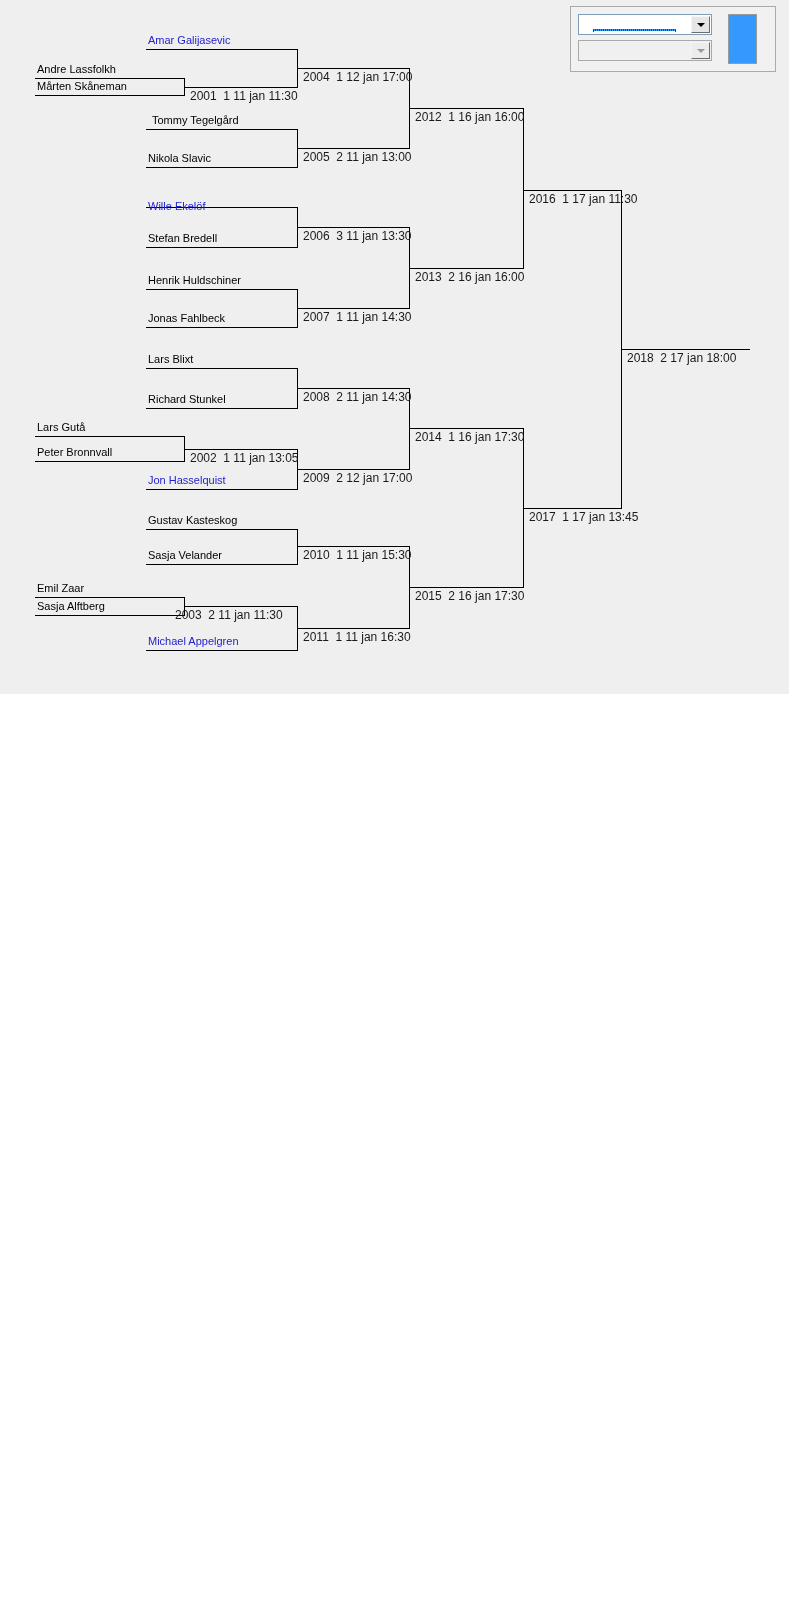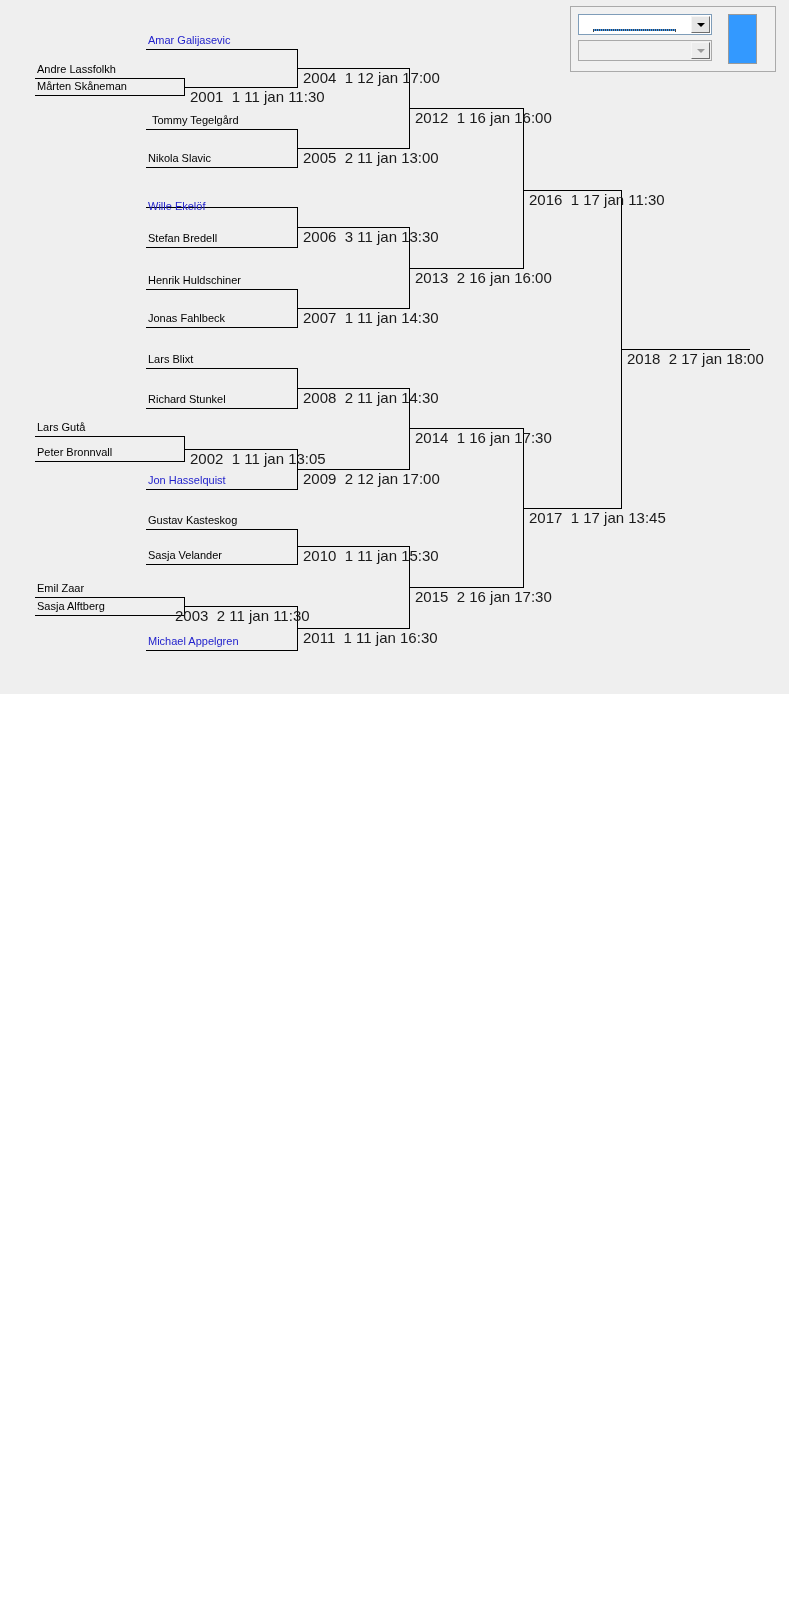--- a/index.html
+++ b/index.html
@@ -2,21 +2,21 @@
 <html><head>
 <meta charset="utf-8">
 <style>
   html,body { margin:0; padding:0; }
   body { width:789px; height:1600px; background:#ffffff; font-family:"Liberation Sans", sans-serif; }
   .draw-area { position:relative; width:789px; height:694px; background:#efefef; overflow:hidden; }
   .hl { position:absolute; height:1px; background:#000; }
   .vl { position:absolute; width:1px; background:#000; }
   .pname { position:absolute; font-size:11px; line-height:13px; color:#000; white-space:pre; }
   .pname.seed { color:#2222cc; cursor:pointer; }
-  .mlab { position:absolute; font-size:15px; line-height:13px; color:#1a1a1a; white-space:pre; }
+  .mlab { position:absolute; font-size:12px; line-height:13px; color:#1a1a1a; white-space:pre; }
   
   .panel { position:absolute; left:570px; top:6px; width:206px; height:66px; background:#f1f1f1; border:1px solid #aaaaaa; box-sizing:border-box; }
   .combo { position:absolute; left:7px; width:134px; height:21px; background:#ffffff; border:1px solid #7f9db9; box-sizing:border-box; display:flex; }
   .combo.disabled { background:#f0f0f0; border-color:#a9a9a9; }
   .combo-text { flex:1; font-size:11px; line-height:17px; padding:1px 2px; margin:14px; white-space:pre; overflow:hidden; }
   .combo-text.sel { color:#ffffff; outline:1px dotted #444; outline-offset:-1px; }
   .combo-text.dis { color:#808080; }
   .combo-btn { width:17px; margin:1px; background:#e6e6e6; border:1px solid; border-color:#f5f5f5 #6d6d6d #6d6d6d #f5f5f5; display:flex; align-items:center; justify-content:center; }
   .combo-btn.dis { background:#ececec; }
   .arrow { width:0; height:0; border-left:4px solid transparent; border-right:4px solid transparent; border-top:4px solid #000; }

